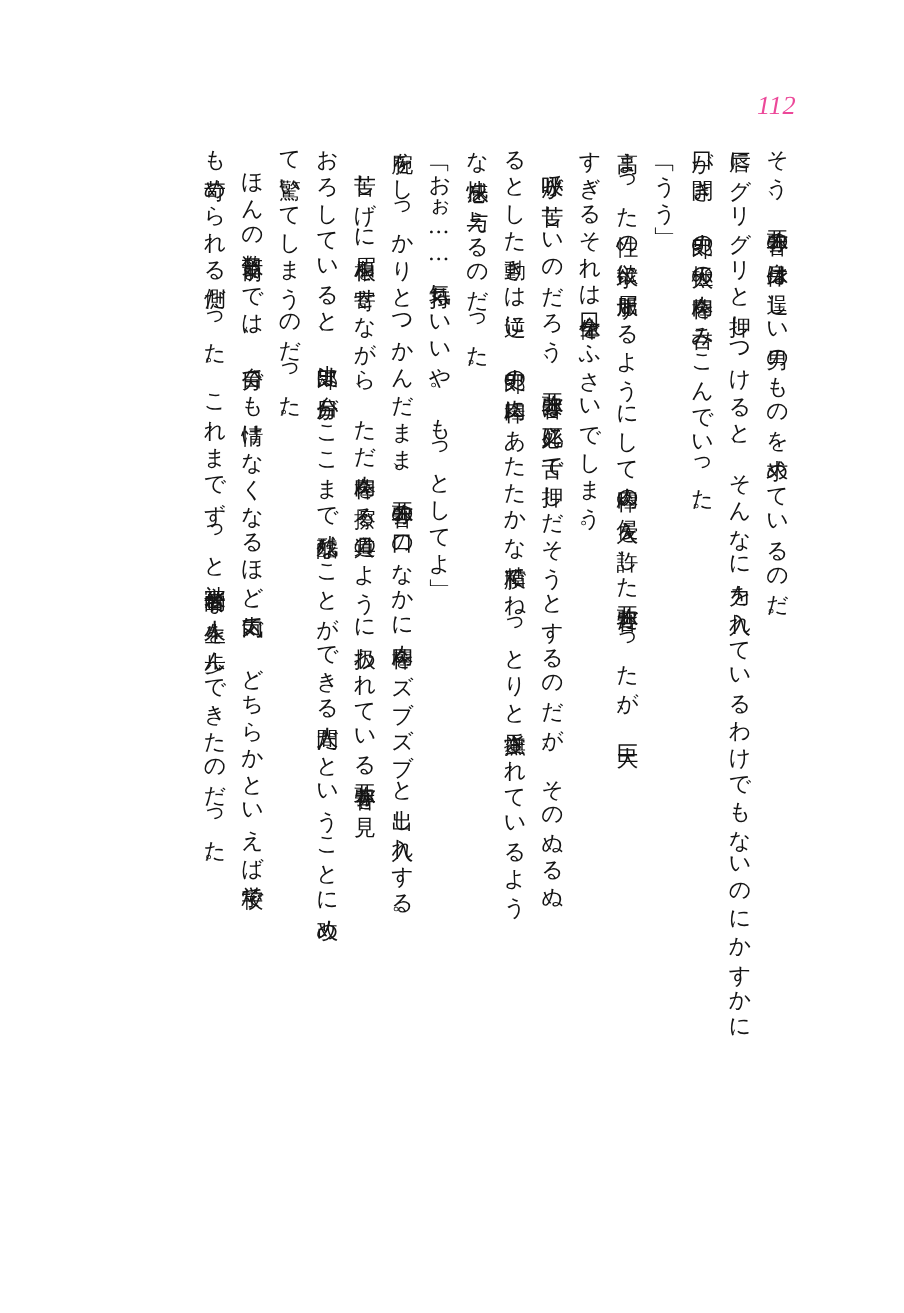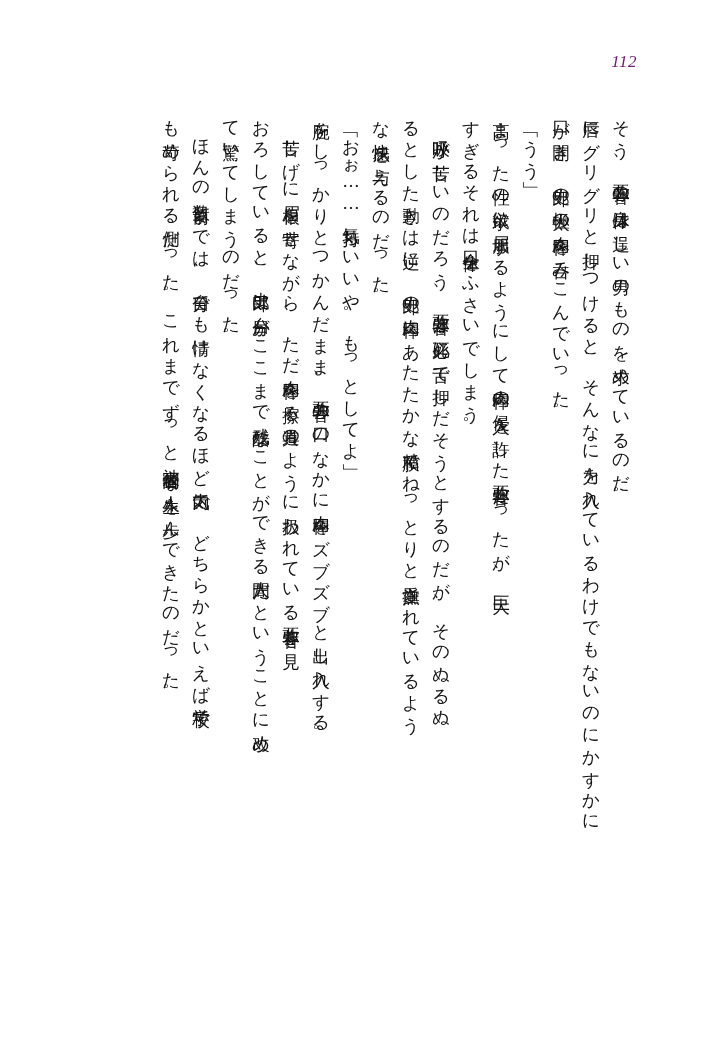--- a/index.html
+++ b/index.html
@@ -17,27 +17,27 @@
   }
   .page {
     position: absolute;
     inset: 0;
     width: 723px;
     height: 1050px;
     background: #ffffff;
   }
   .page-number {
     position: absolute;
-    top: 52px;
+    top: 72px;
     right: 86px;
-    font-size: 17px;
+    font-size: 21px;
     font-style: italic;
     font-family: "Liberation Serif", "DejaVu Serif", serif;
     letter-spacing: 0.5px;
-    color: #701a75;
+    color: #ec4899;
   }
   .text-block {
     position: absolute;
     top: 108px;
     left: 88px;
     width: 548px;
     height: 880px;
     display: flex;
     flex-direction: row-reverse;
     justify-content: flex-start;

